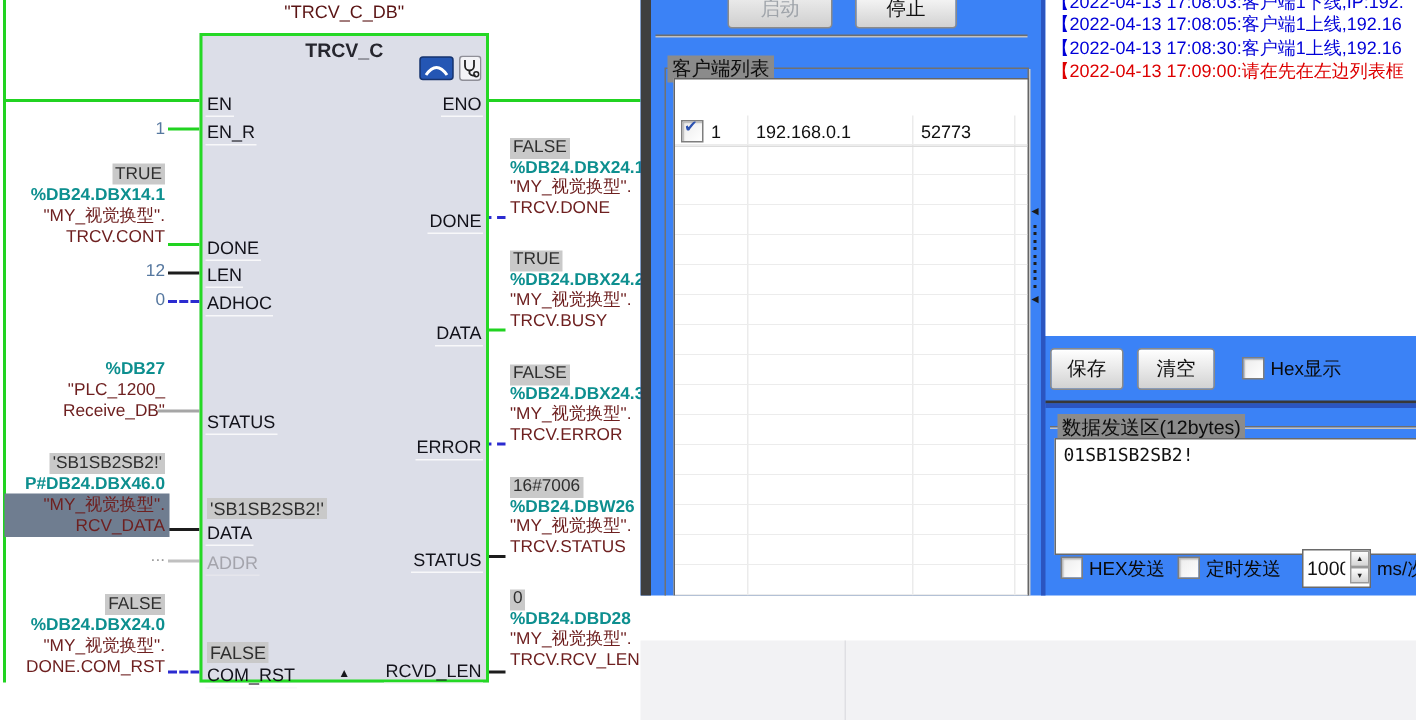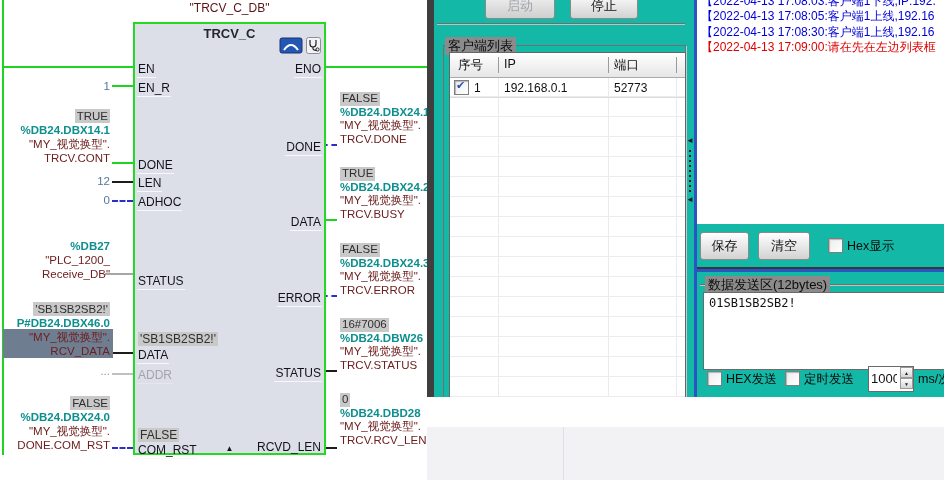--- a/index.html
+++ b/index.html
@@ -33,21 +33,21 @@
             font-size:8px;color:#15151a;line-height:8px;}
   .op{position:absolute;font-size:11.5px;line-height:14px;white-space:nowrap;}
   .op-l{left:0;width:110px;text-align:right;}
   .op-r{left:340px;width:88px;text-align:left;line-height:13.5px;}
   .addr{color:#0d8f8f;font-weight:bold;}
   .tag{color:#6e2020;}
   .val{position:absolute;left:60px;width:50px;text-align:right;font-size:11.5px;color:#55779f;}
   .dots{color:#9a9a9a;}
   #selbg{position:absolute;left:3px;top:329px;width:110px;height:29px;background:#6f7d90;}
   
-  #win{position:absolute;left:427px;top:0;width:517px;height:397px;background:#14b8a6;overflow:hidden;}
+  #win{position:absolute;left:427px;top:0;width:517px;height:397px;background:#3b82f6;overflow:hidden;}
   .winframe{position:absolute;left:0;top:0;width:7px;height:427px;background:#3f3f3f;}
   .btn3d{position:absolute;display:flex;align-items:center;justify-content:center;
          border:1px solid #8a8a8a;border-radius:3px;color:#101010;font-size:13px;
          background:linear-gradient(#ffffff,#ebebeb 45%,#d2d2d2);box-shadow:inset 0 1px 0 #ffffff;}
   .btn3d.disabled{color:#9fa4aa;background:linear-gradient(#f2f2f2,#e2e2e2 45%,#cfcfcf);}
   .groove{position:absolute;height:0;border-top:1px solid #6e6e6e;border-bottom:1px solid #c2c2c2;}
   .grpbox{position:absolute;border:1px solid #717171;box-shadow:1px 1px 0 #c9c9c9;}
   .grplabel{position:absolute;background:#8b8b8b;padding:0 3px;font-size:13px;color:#0d0d0d;white-space:nowrap;}
   #list{position:absolute;left:22px;top:52px;width:235px;height:344px;background:#ffffff;
         border:1px solid #666666;overflow:hidden;}
@@ -222,28 +222,20 @@
     <div class="groove" style="left:10px;top:23px;width:248px;"></div>
 
     <div class="grpbox" style="left:16px;top:45px;width:241px;height:355px;"></div>
     <div class="grplabel" style="left:18px;top:37px;">客户端列表</div>
 
     <div id="list">
       <div class="vline" style="left:48px;"></div>
       <div class="vline" style="left:158px;"></div>
       <div class="vline" style="left:226px;"></div>
       <div class="rows"></div>
-      <div class="hdr">
-        <div class="hcell" style="left:8px;">序号</div>
-        <div class="hcell" style="left:54px;">IP</div>
-        <div class="hcell" style="left:164px;">端口</div>
-        <div class="hsep" style="left:48px;"></div>
-        <div class="hsep" style="left:158px;"></div>
-        <div class="hsep" style="left:226px;"></div>
-      </div>
       <div>
         <div class="cb" style="left:4px;top:27px;">
           <span class="chk">✔</span>
         </div>
         <div class="cell" style="left:24px;">1</div>
         <div class="cell" style="left:54px;">192.168.0.1</div>
         <div class="cell" style="left:164px;">52773</div>
         <div style="position:absolute;left:0;top:44px;width:235px;height:1px;background:#dcdcdc;"></div>
       </div>
     </div>

